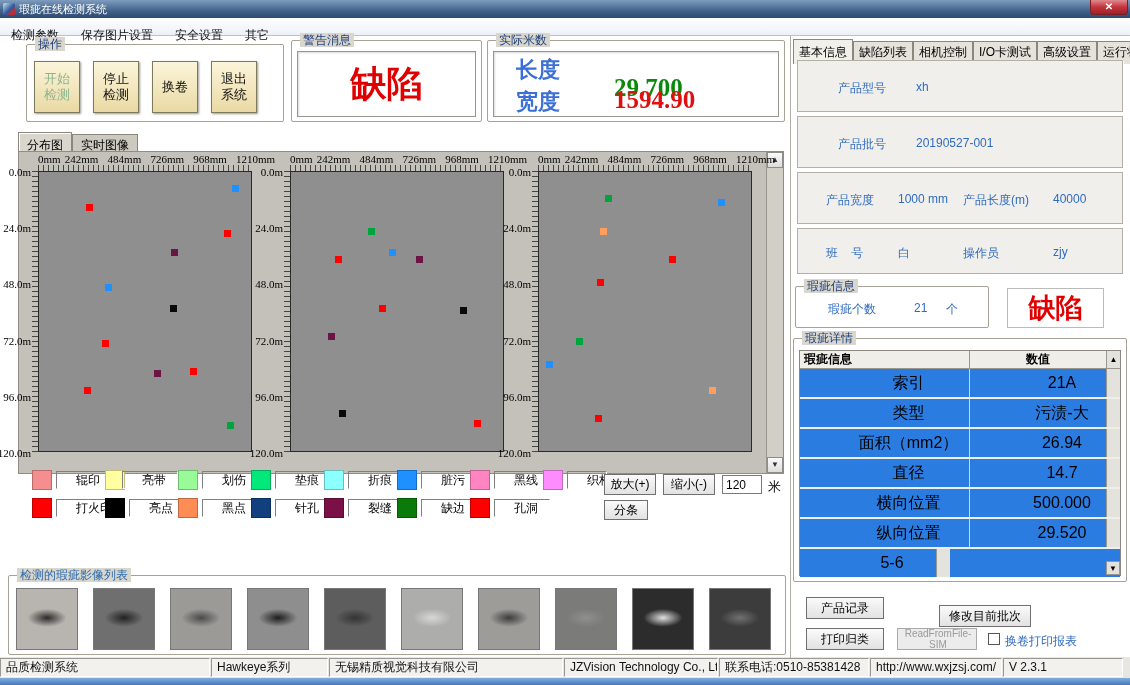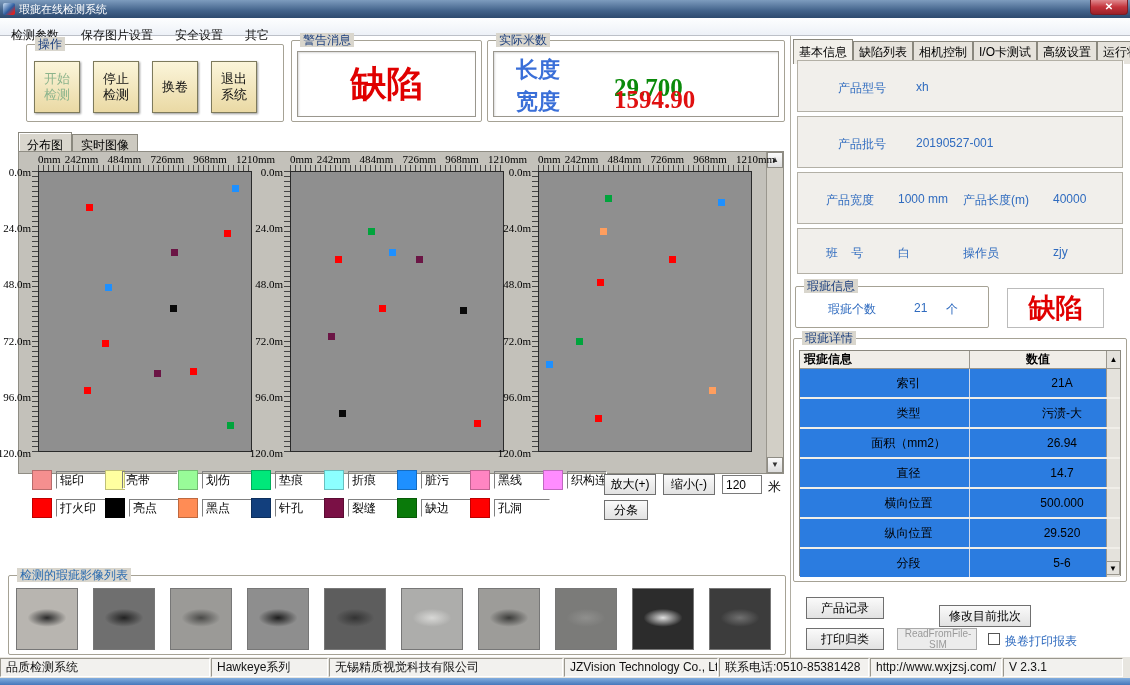--- a/index.html
+++ b/index.html
@@ -54,21 +54,21 @@
   .ylabel{position:absolute;font-family:"Liberation Serif",serif;font-size:11px;color:#000;
     width:44px;text-align:right;white-space:nowrap;}
   .plot{position:absolute;background:#8f8f8f;border:1px solid #2a2a2a;}
   .pt{position:absolute;width:7px;height:7px;}
   .vscroll{position:absolute;right:0;top:0;width:17px;height:100%;background:#d2cfc6;border-left:1px solid #9a978e;}
   .scroll-arrow{position:absolute;left:0;width:16px;height:16px;background:linear-gradient(#fbfbfb,#dcdcdc);
     border:1px solid #8e8c84;font-size:8px;line-height:14px;text-align:center;color:#333;}
   
   .legend-swatch{position:absolute;width:20px;height:20px;border:1px solid rgba(0,0,0,.25);}
   .legend-box{position:absolute;height:18px;border:1px solid;border-color:#808080 #fff #fff #808080;
-    font-size:12px;line-height:16px;padding-left:3px;color:#000;overflow:hidden;white-space:nowrap;}
+    font-size:12px;line-height:16px;padding-left:19px;color:#000;overflow:hidden;white-space:nowrap;}
   
   .btn{position:absolute;background:linear-gradient(#fafafa,#e2e2e2);border:1px solid #707070;
     font-size:12px;color:#000;display:flex;align-items:center;justify-content:center;padding:0;}
   .btn.disabled{color:#9a9a9a;background:#ececec;border-color:#aaa;font-size:10px;overflow:hidden;}
   .mini-input{position:absolute;border:1px solid #7a7a7a;background:#fff;font-size:12px;padding:1px 3px;
     font-family:"Liberation Sans",sans-serif;}
   
   .thumb{position:absolute;top:12px;width:62px;height:62px;border:1px solid #777;}
   
   .statusbar{position:absolute;left:0;top:657px;width:1130px;height:21px;background:#e8e6e0;
@@ -82,21 +82,21 @@
   .rtab{padding:2px 5px 3px;border:1px solid #8a887e;border-bottom:none;background:#e6e3dc;margin-top:2px;white-space:nowrap;}
   .rtab.active{background:#f2f0ea;margin-top:0;padding-top:4px;}
   .rpanel-divider{position:absolute;left:790px;top:36px;width:1px;height:622px;background:#b0ada2;}
   .info-row{position:absolute;left:797px;width:326px;background:#f1efeb;border:1px solid #b3b0a6;
     box-shadow:1px 1px 0 #fff;padding-left:8px;}
   .blue-label{position:absolute;color:#2f6bbf;font-size:12px;white-space:nowrap;}
   
   .dtable{position:absolute;background:#f0eee8;border:1px solid #8a887e;}
   .dtable-header{display:flex;height:18px;border-bottom:1px solid #9a978e;font-size:12px;font-weight:bold;background:#f0eee8;}
   .drow{display:flex;height:28px;margin-bottom:2px;background:#2b7ce0;}
-  .dcell{font-size:12px;color:#000;display:flex;align-items:center;justify-content:center;padding-left:48px;}
+  .dcell{font-size:16px;color:#000;display:flex;align-items:center;justify-content:center;padding-left:48px;}
   .checkbox{position:absolute;width:12px;height:12px;background:#fff;border:1px solid #555;}
 </style>
 </head>
 <body>
 
 <div class="window">
 
   <div class="titlebar">
     <div class="app-icon"></div>
     <span>瑕疵在线检测系统</span>
@@ -366,21 +366,20 @@
           <div class="dcell" style="width: 170px; border-right: 1px solid rgb(207, 216, 234);">横向位置</div>
           <div class="dcell" style="width: 136px;">500.000</div>
           <div style="width: 14px; background: rgb(228, 226, 220); border-left: 1px solid rgb(154, 151, 142);"></div>
         </div>
         <div class="drow">
           <div class="dcell" style="width: 170px; border-right: 1px solid rgb(207, 216, 234);">纵向位置</div>
           <div class="dcell" style="width: 136px;">29.520</div>
           <div style="width: 14px; background: rgb(228, 226, 220); border-left: 1px solid rgb(154, 151, 142);"></div>
         </div>
         <div class="drow">
-          <div class="dcell" style="width: 170px; border-right: 1px solid rgb(207, 216, 234);">分段</div>
           <div class="dcell" style="width: 136px;">5-6</div>
           <div style="width: 14px; background: rgb(228, 226, 220); border-left: 1px solid rgb(154, 151, 142);"></div>
         </div>
       </div>
     <div style="position:absolute;right:0;bottom:0;width:14px;height:14px;text-align:center;font-size:8px;line-height:13px;background:#e4e2dc;border:1px solid #9a978e;">▼</div>
   </div>
 
   <button class="btn" style="left:806px;top:597px;width:78px;height:22px;">产品记录</button>
   <button class="btn" style="left:939px;top:597px;width:92px;height:22px;margin-top:8px;">修改目前批次</button>
   <button class="btn" style="left:806px;top:628px;width:78px;height:22px;">打印归类</button>

